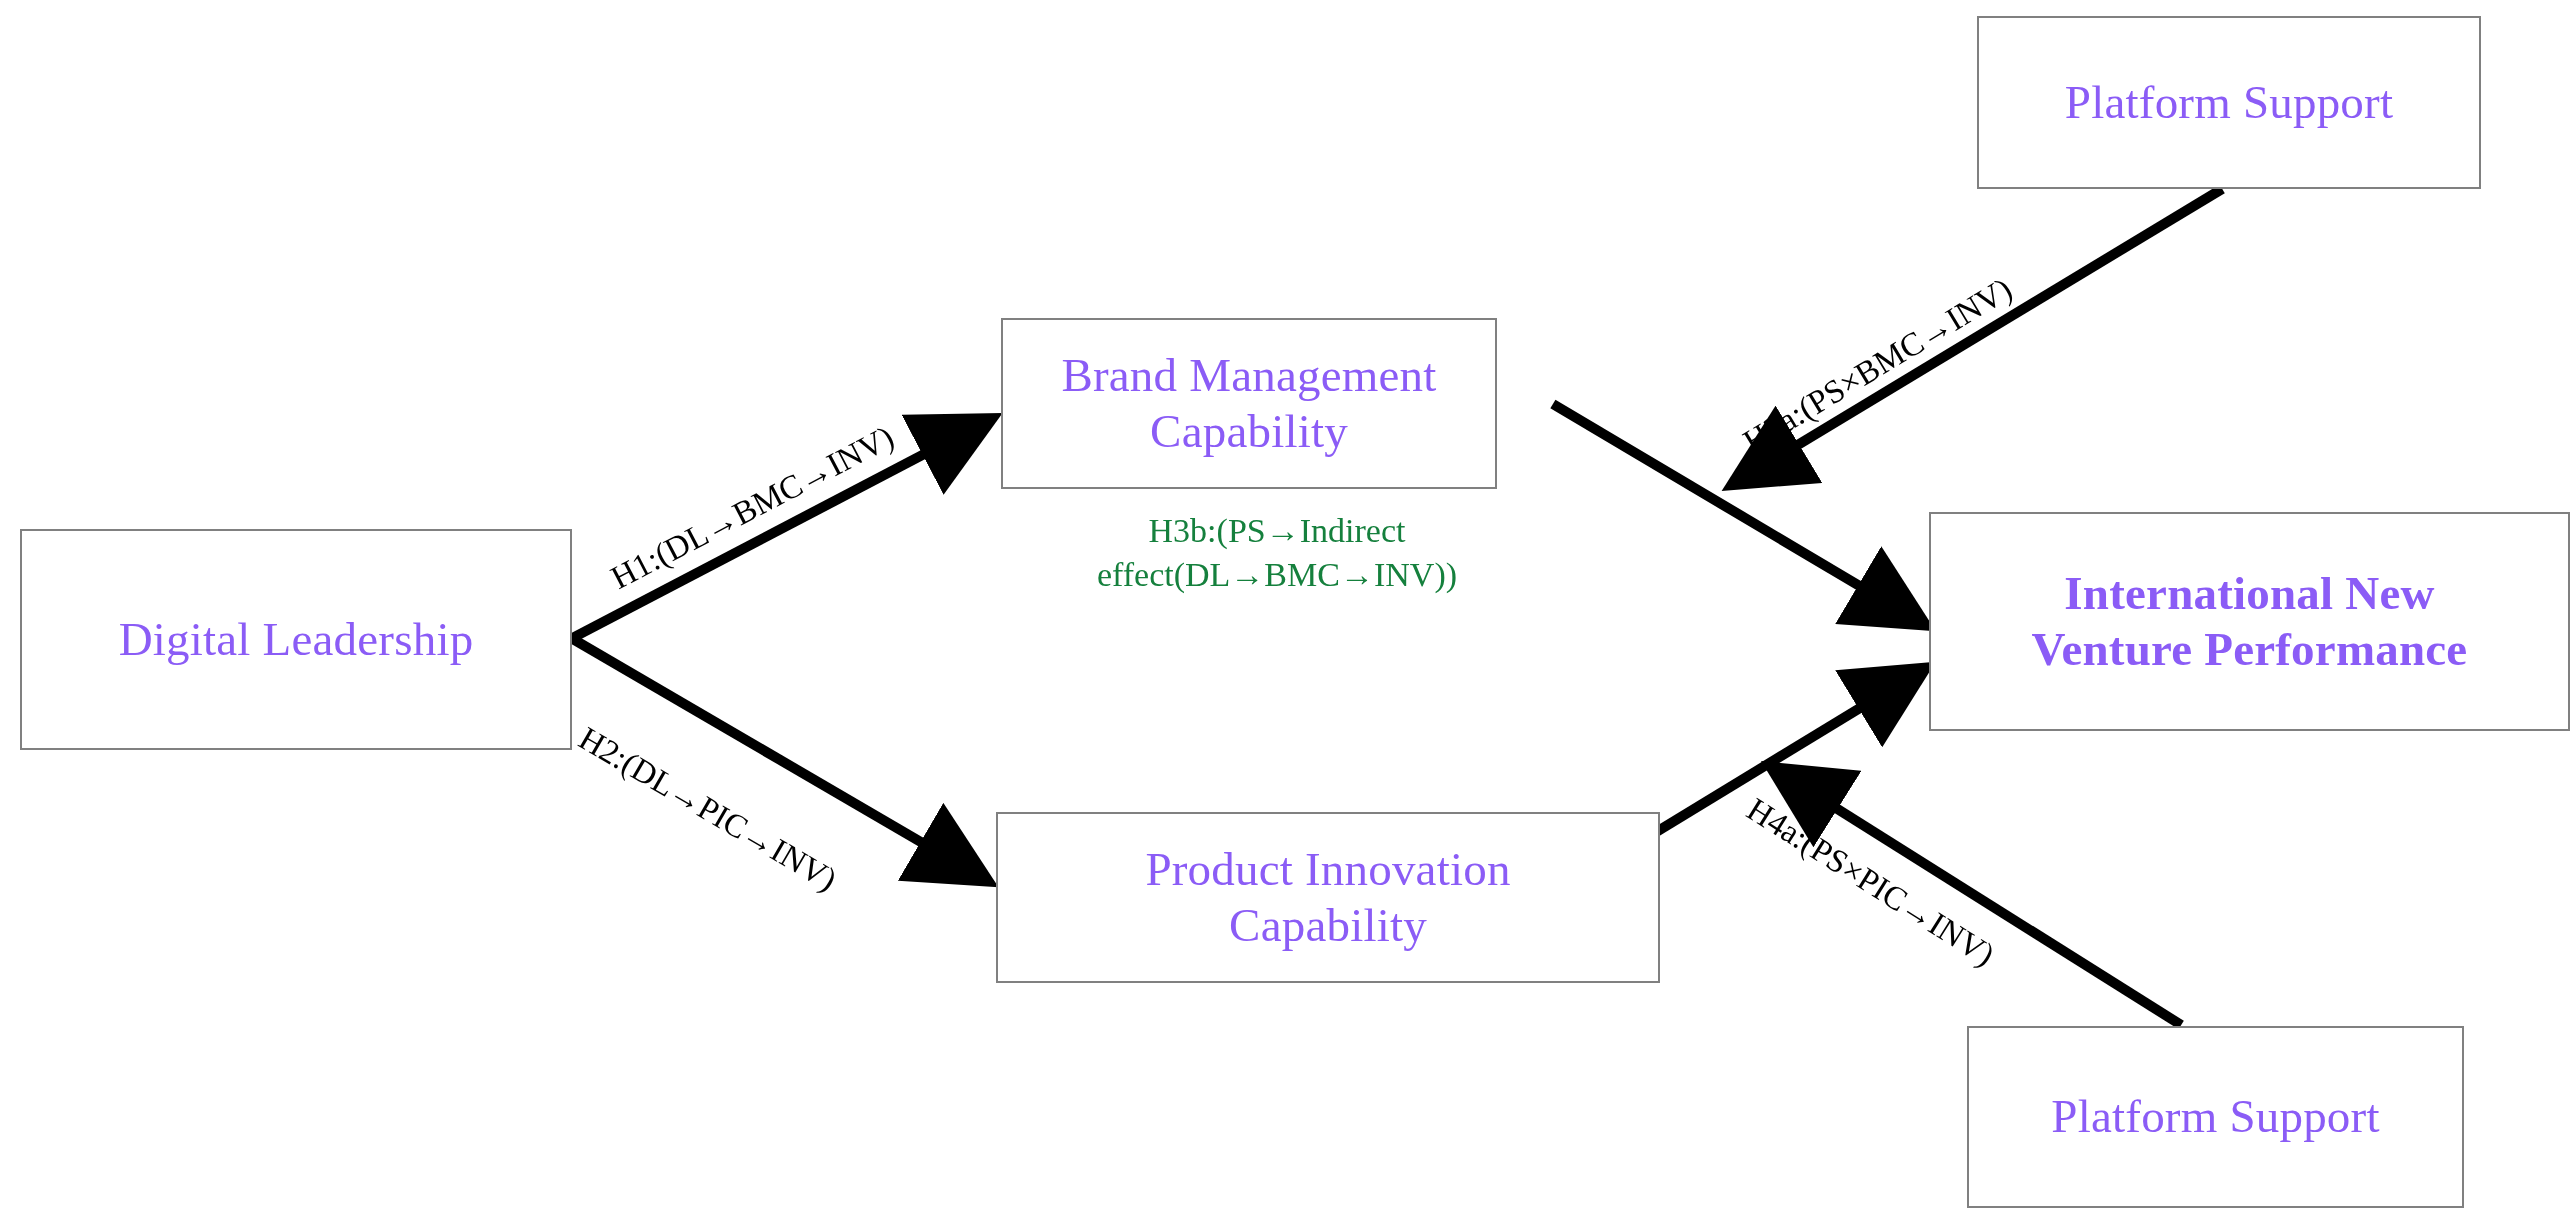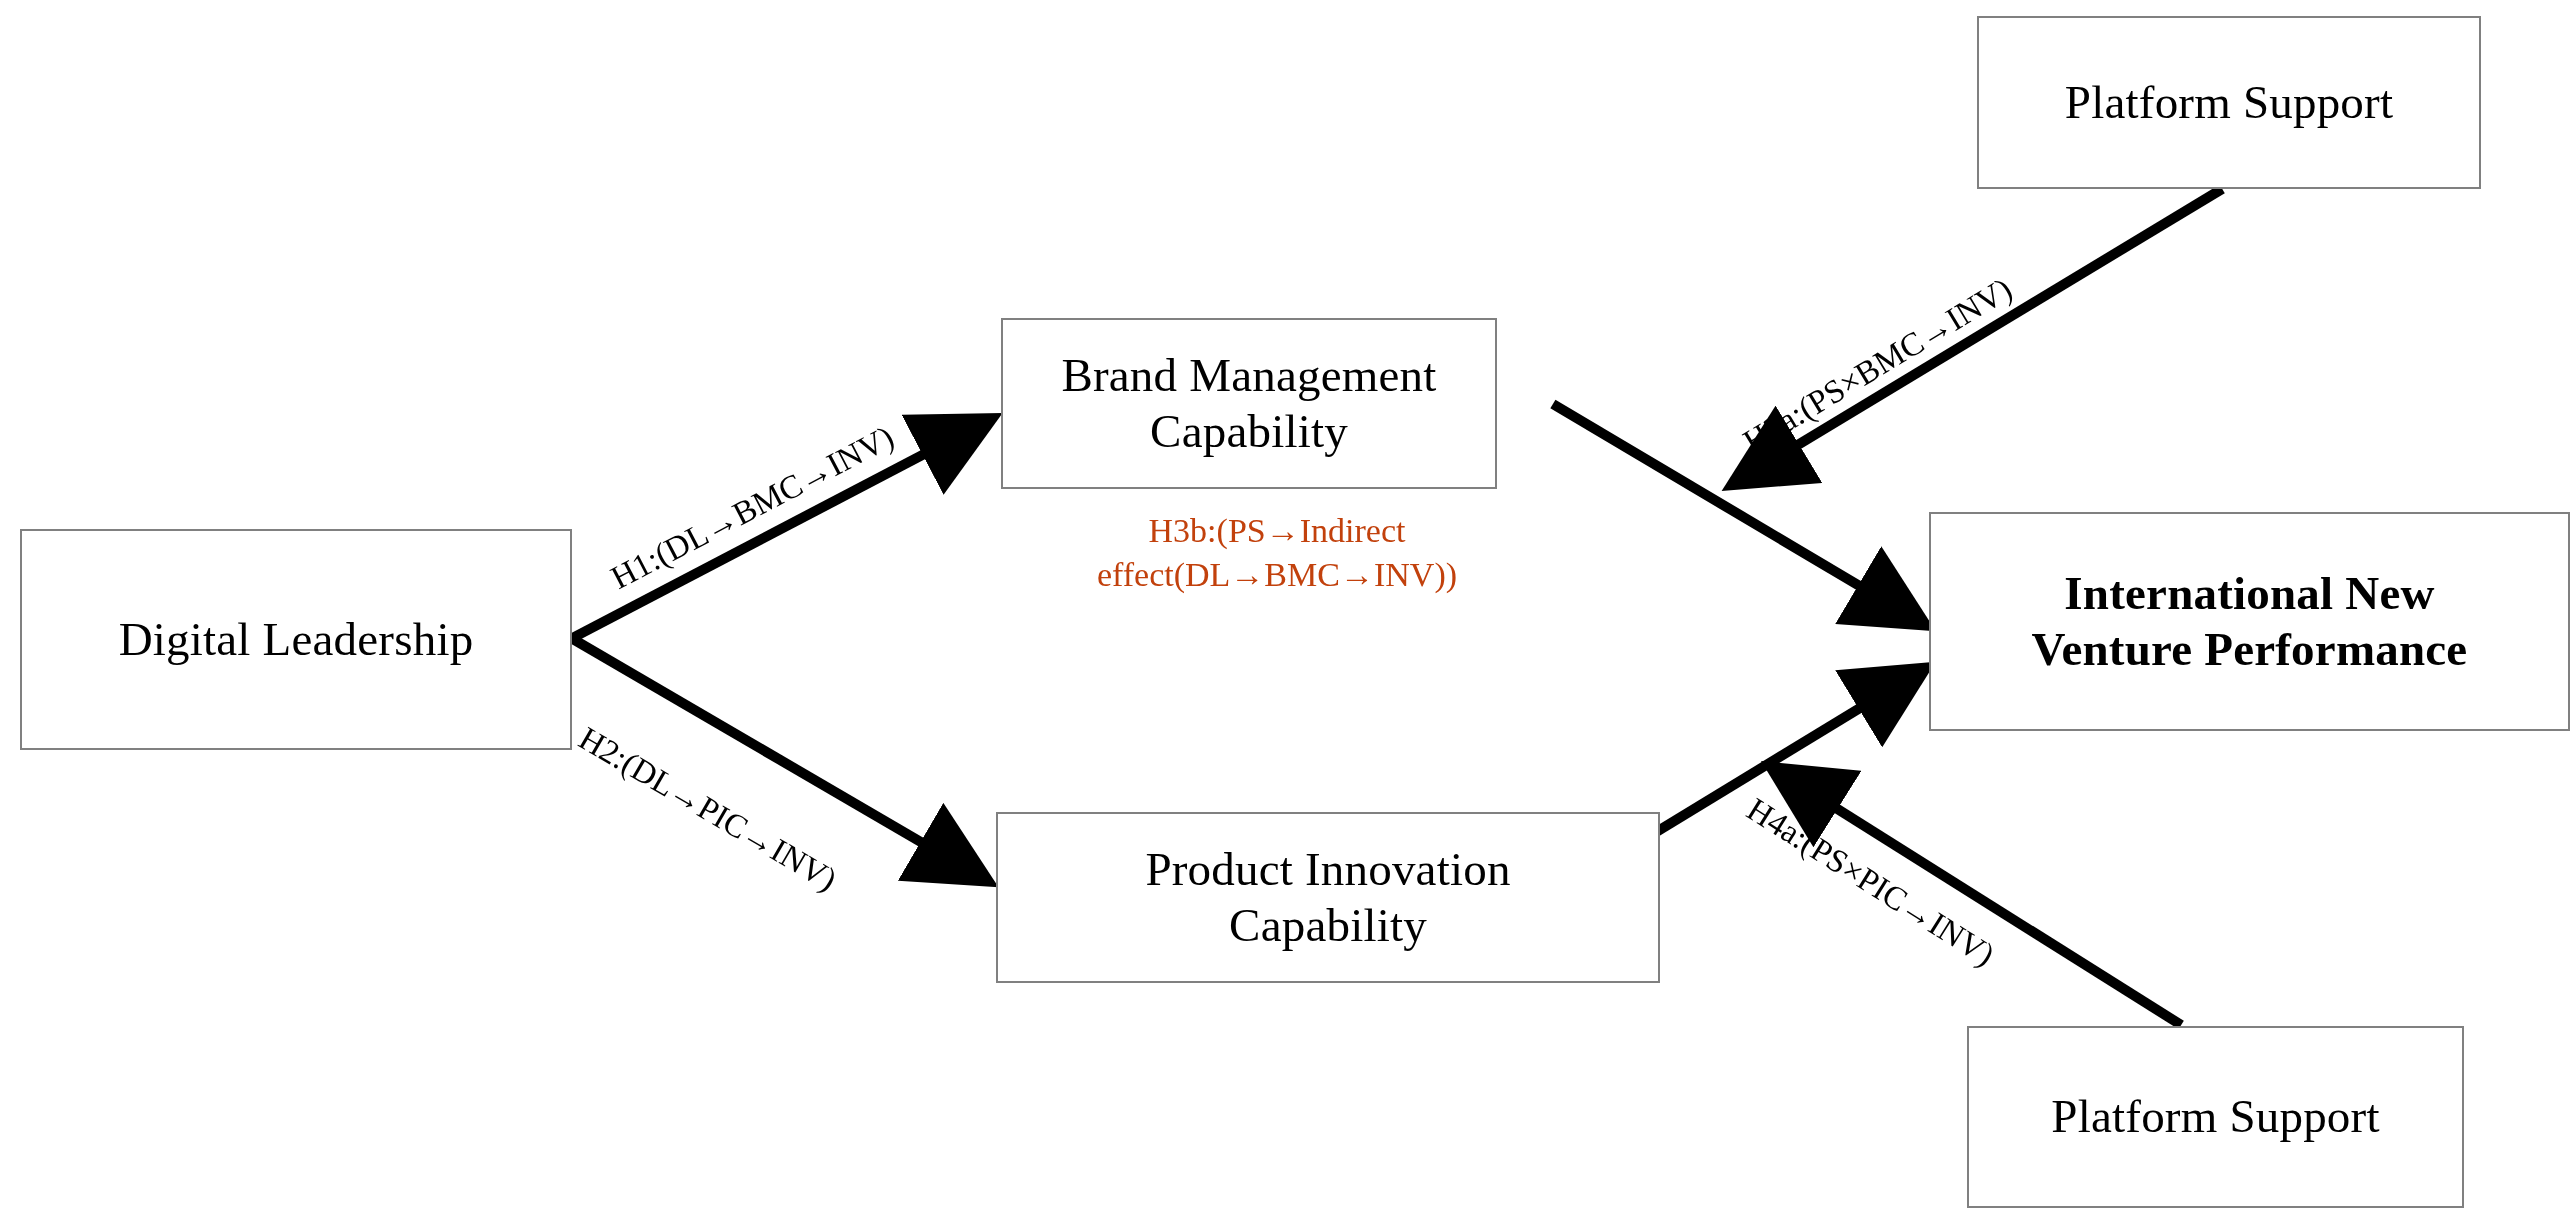--- a/index.html
+++ b/index.html
@@ -29,31 +29,31 @@
     background: #ffffff;
     display: flex;
     align-items: center;
     justify-content: center;
     text-align: center;
   }
   .node-label {
     font-family: "Liberation Serif", "DejaVu Serif", serif;
     font-size: 47px;
     line-height: 1.18;
-    color: #000000;
+    color: #8b5cf6;
     letter-spacing: 0.2px;
     white-space: pre-line;
   }
   .caption {
     position: absolute;
     text-align: center;
     font-family: "Liberation Serif", "DejaVu Serif", serif;
     font-size: 34px;
     line-height: 1.28;
-    color: #c2410c;
+    color: #15803d;
     white-space: pre-line;
   }
   .edge-label {
     position: absolute;
     font-family: "Liberation Serif", "DejaVu Serif", serif;
     font-size: 33px;
     color: #000000;
     white-space: nowrap;
     transform-origin: 0 0;
   }

